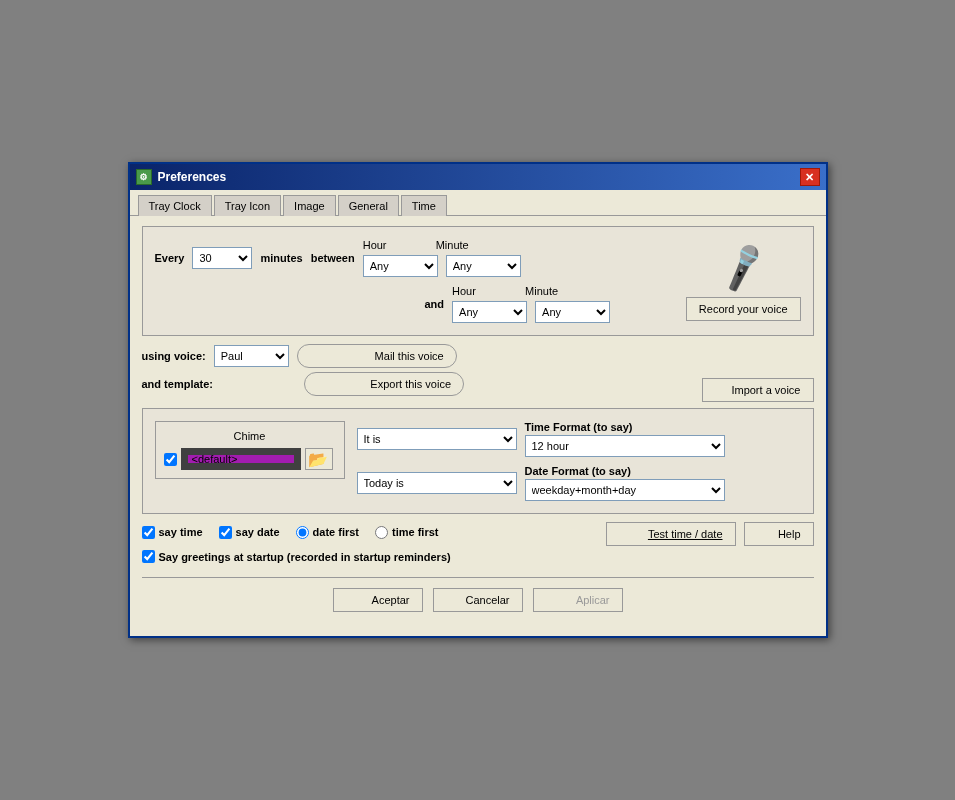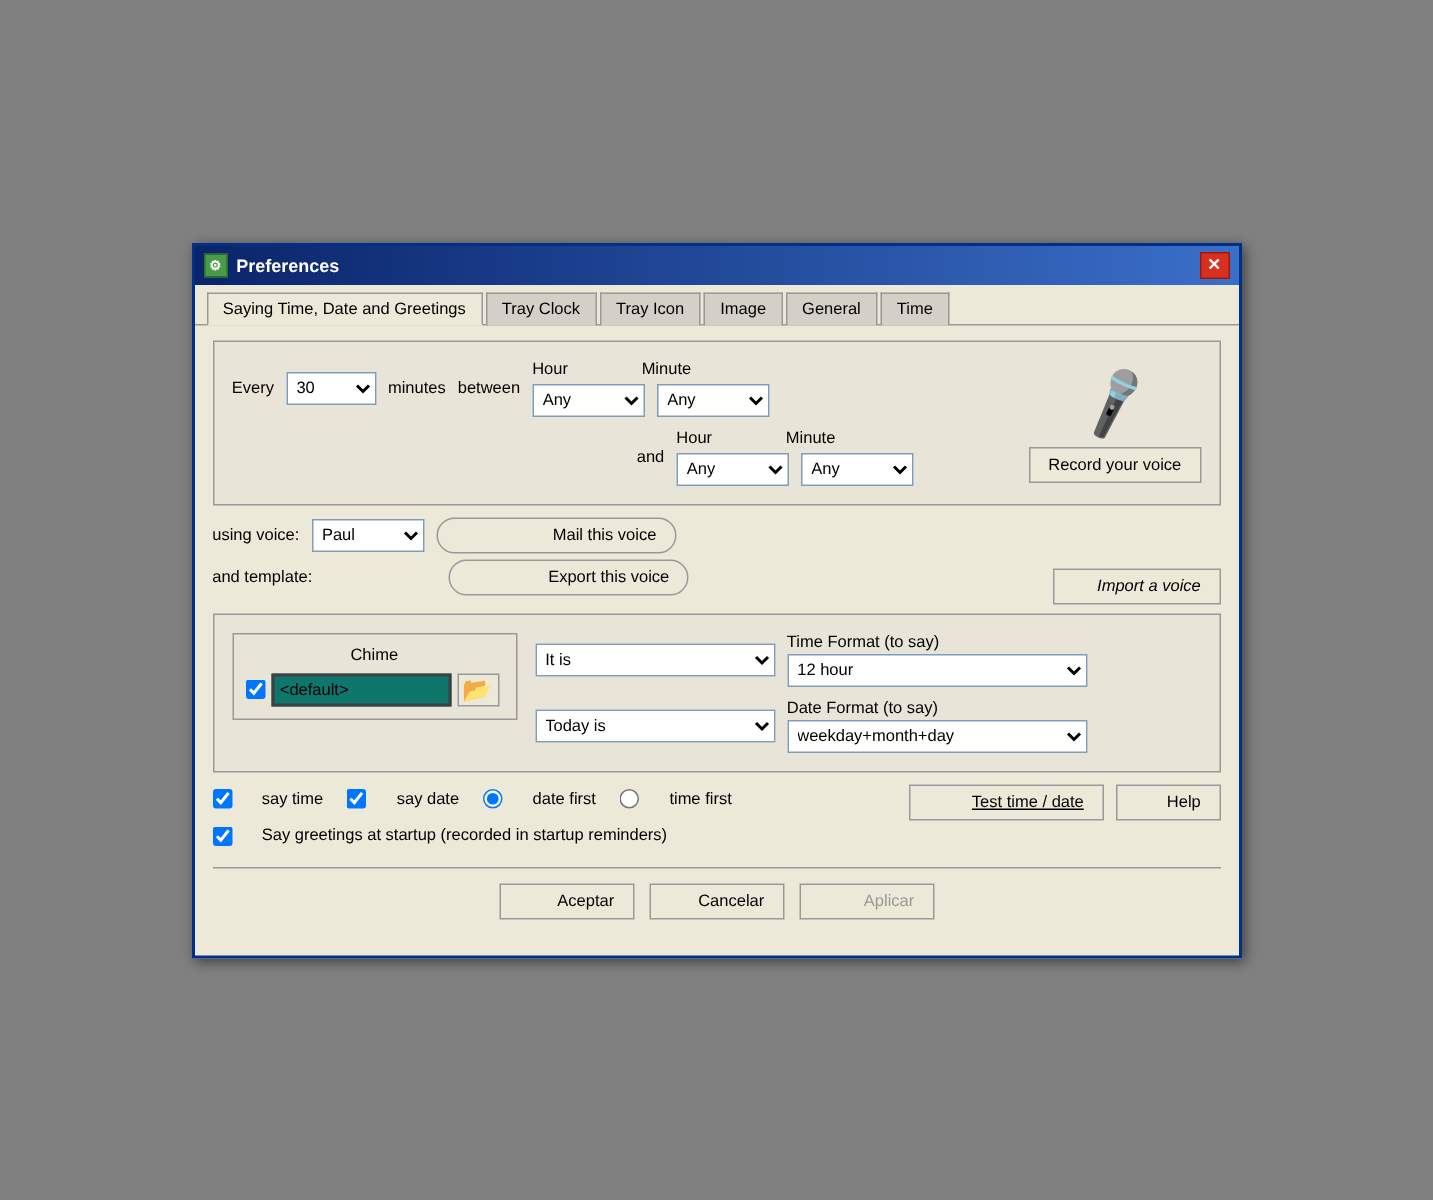--- a/index.html
+++ b/index.html
@@ -92,21 +92,21 @@
       margin-bottom: 8px;
       position: relative;
     }
     .row {
       display: flex;
       align-items: center;
       gap: 8px;
       margin-bottom: 8px;
     }
     .row:last-child { margin-bottom: 0; }
-    label { color: #000; }
+    label { color: #000; font-weight: bold; }
     select {
       height: 22px;
       border: 1px solid #7f9db9;
       background: white;
       font-size: 11px;
       padding: 0 2px;
       cursor: pointer;
     }
     select.small { width: 60px; }
     select.medium { width: 75px; }
@@ -158,40 +158,40 @@
       font-size: 11px;
       text-align: center;
       width: 100%;
     }
     .chime-input-row {
       display: flex;
       align-items: center;
       gap: 4px;
     }
     .chime-text {
-      border: 2px solid #404040;
-      background: #0f766e;
+      border: 7px solid #404040;
+      background: #a21caf;
       padding: 2px 4px;
       font-size: 11px;
       width: 120px;
       height: 22px;
     }
     .folder-btn {
       width: 28px;
       height: 22px;
       padding: 0;
       display: flex;
       align-items: center;
       justify-content: center;
       font-size: 16px;
     }
     .checkbox-row {
       display: flex;
       align-items: center;
-      gap: 20px;
+      gap: 4px;
       margin-bottom: 4px;
     }
     input[type=checkbox] { cursor: pointer; }
     input[type=radio] { cursor: pointer; }
     .bottom-section {
       display: flex;
       flex-direction: column;
       gap: 4px;
       margin-bottom: 10px;
     }
@@ -264,21 +264,20 @@
 
   <div class="title-bar">
     <div class="title-bar-left">
       <div class="title-icon">⚙</div>
       <span>Preferences</span>
     </div>
     <div class="close-btn">✕</div>
   </div>
 
   <div class="tab-bar">
-    <div class="tab active">Saying Time, Date and Greetings</div>
     <div class="tab">Tray Clock</div>
     <div class="tab">Tray Icon</div>
     <div class="tab">Image</div>
     <div class="tab">General</div>
     <div class="tab">Time</div>
   </div>
 
   <div class="content">
 
     <div class="section-box">
@@ -353,21 +352,21 @@
             <option>Mike</option>
           </select>
           <button class="voice-btn" style="width:160px;">Mail this voice</button>
         </div>
         <div class="voice-line">
           <label>and template:</label>
           <span style="width:75px;display:inline-block;"></span>
           <button class="voice-btn" style="width:160px;">Export this voice</button>
         </div>
       </div>
-      <button style="width:112px; margin-top:34px;font-style:italic;">Import a voice</button>
+      <button style="width:112px; margin-top:34px;">Import a voice</button>
     </div>
 
     <div class="section-box">
       <div class="lower-layout">
 
         <div class="chime-group">
           <div class="chime-label">Chime</div>
           <div class="chime-input-row">
             <input type="checkbox" checked="" style="">
             <input type="text" class="chime-text" value="&lt;default&gt;" style="">

